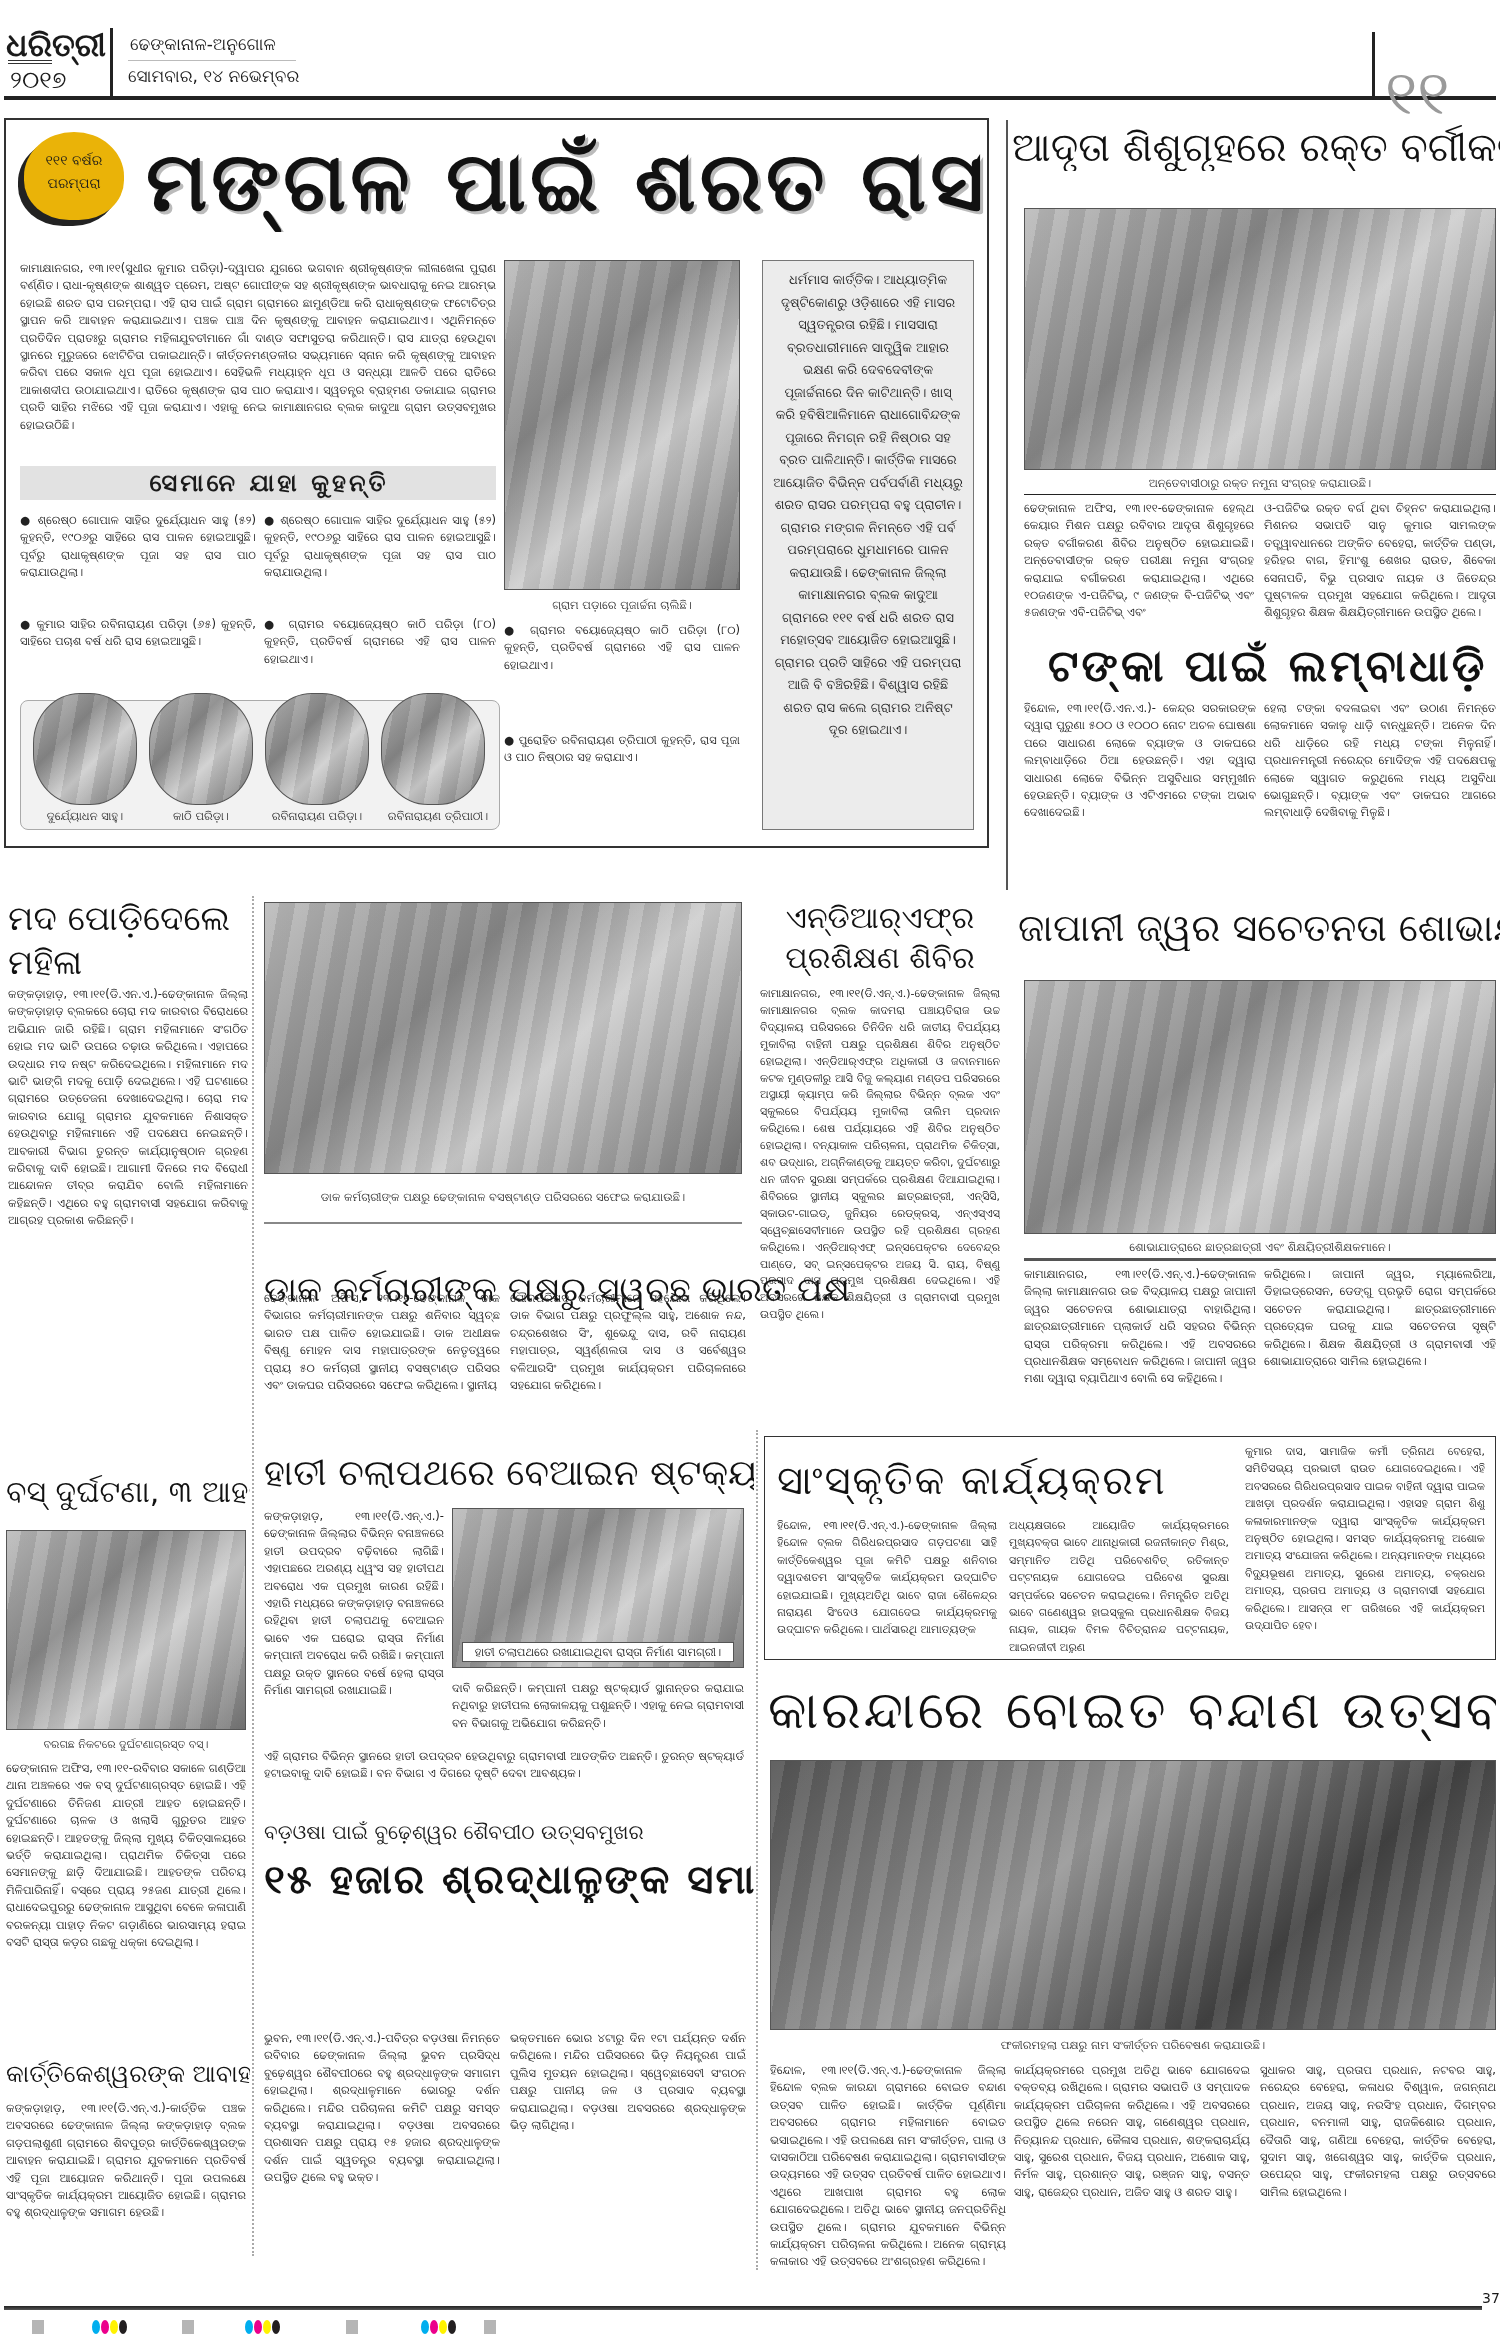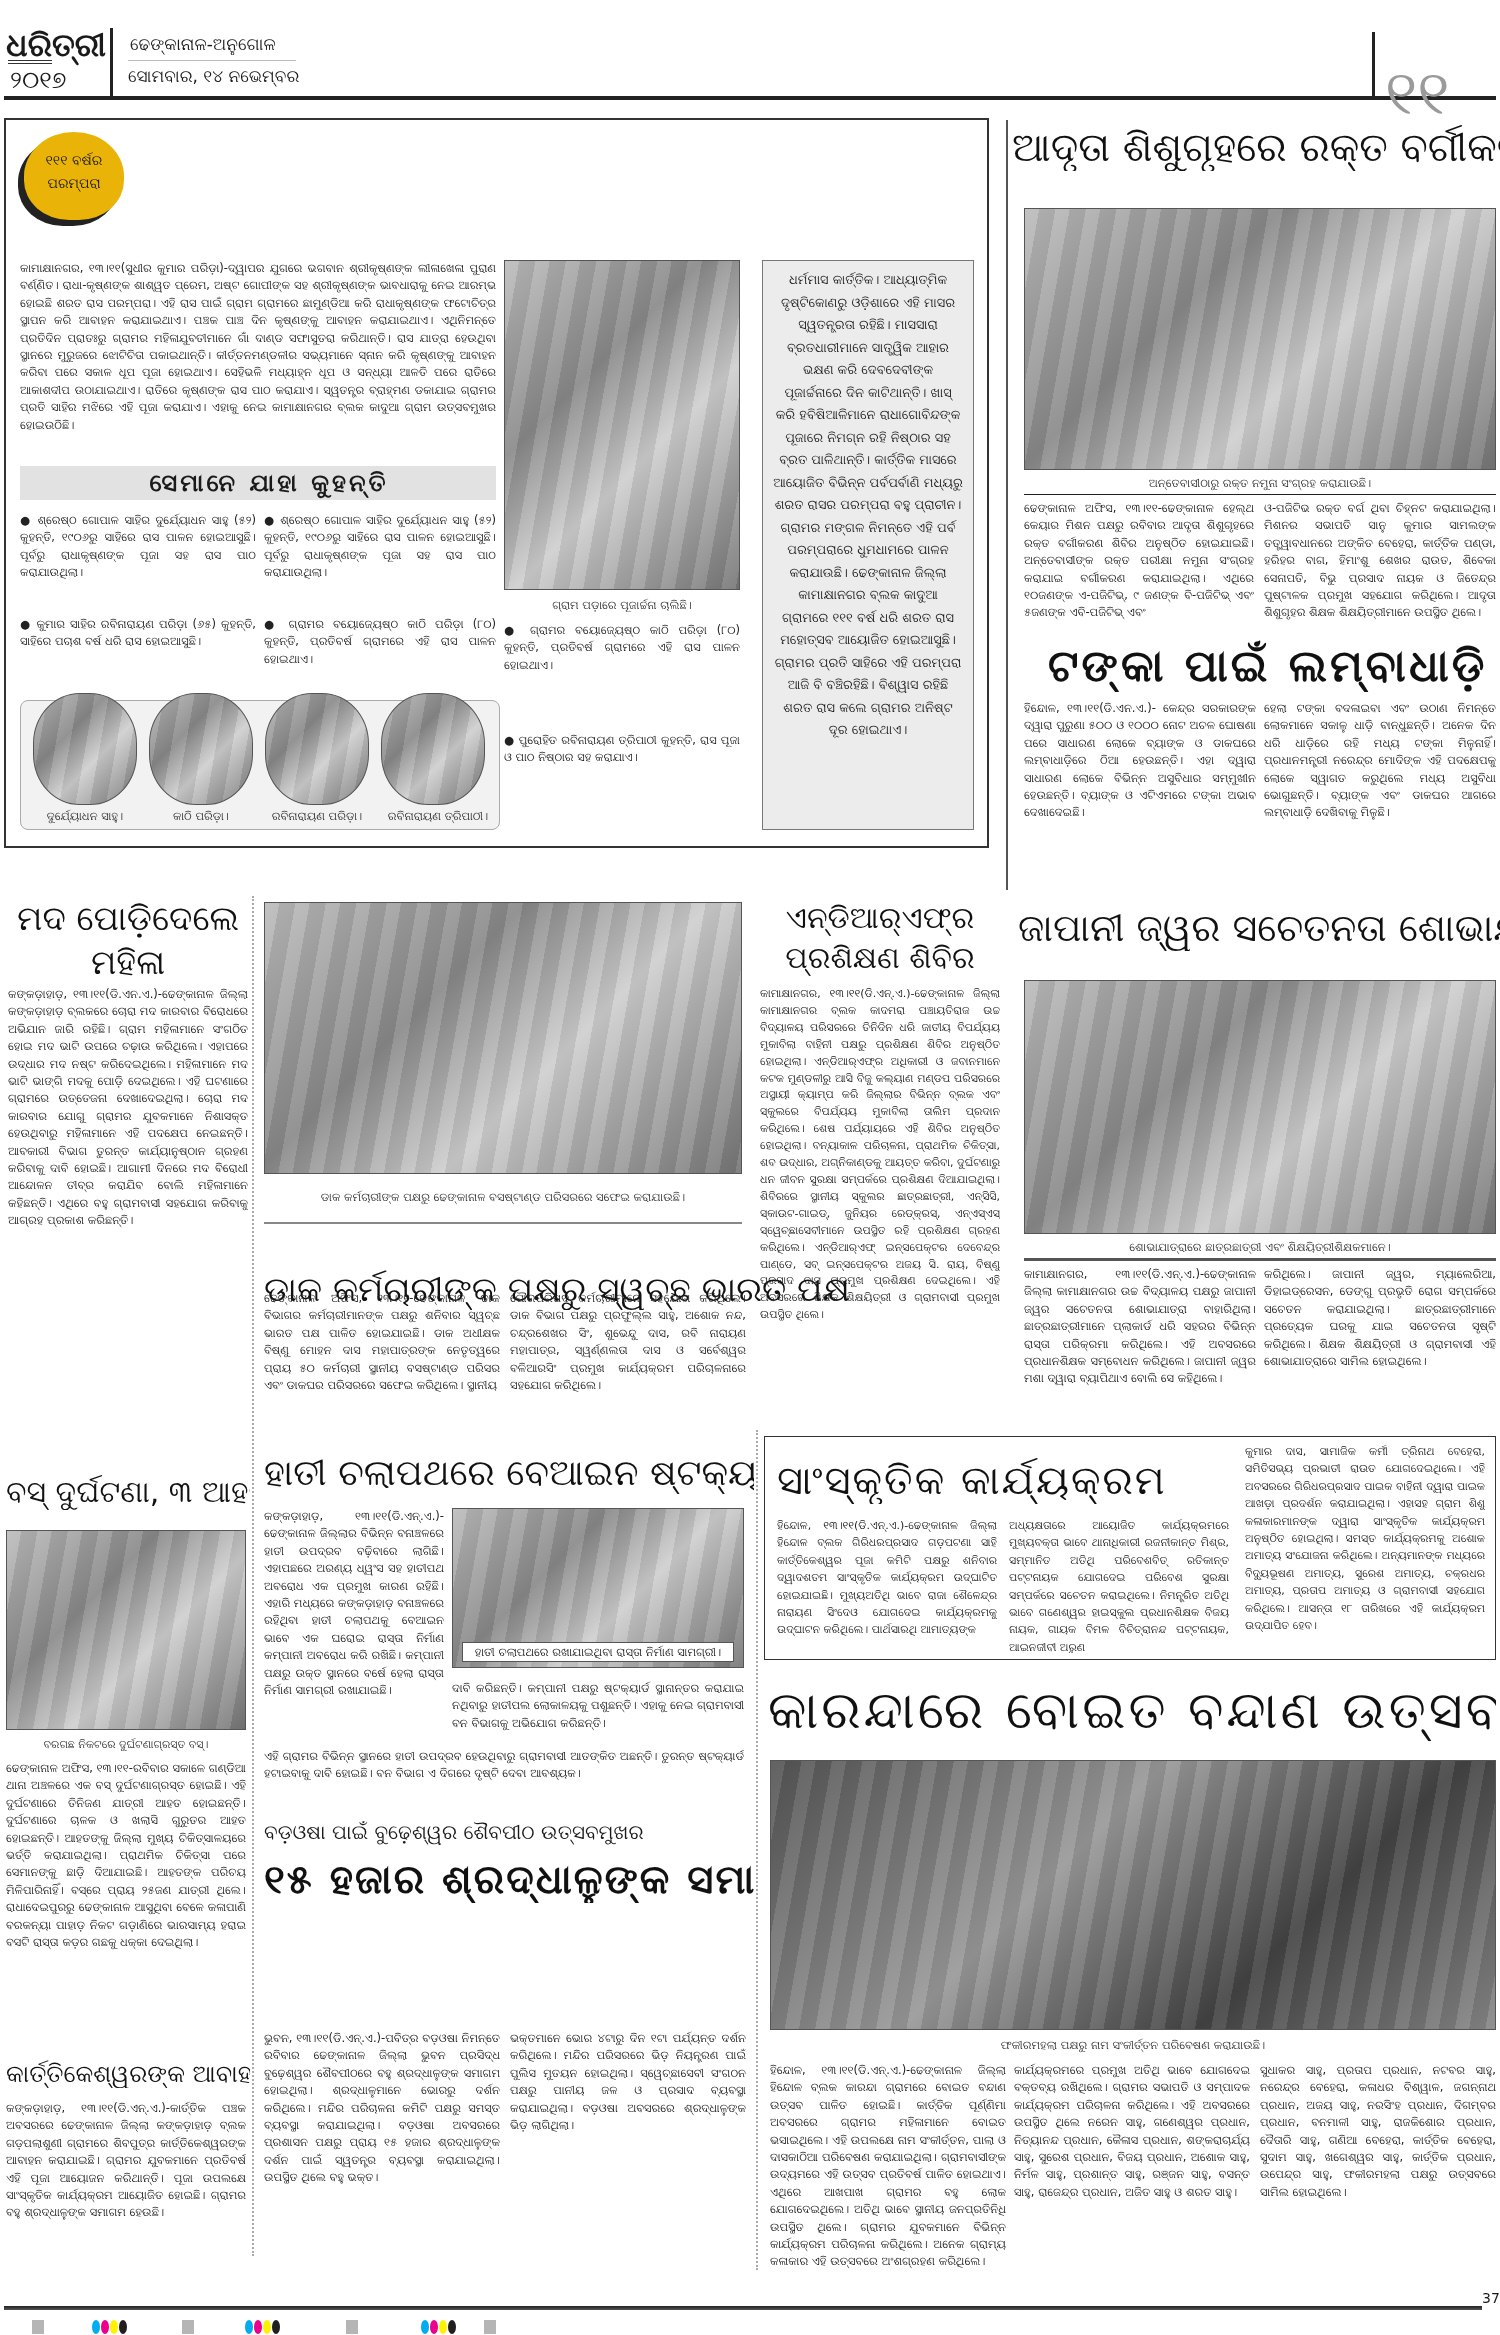--- a/index.html
+++ b/index.html
@@ -29,20 +29,21 @@
   <div class="abs rule" style="left:4px;top:96px;width:1492px;height:4px;"></div>
   <div class="abs" style="left:1372px;top:32px;width:3px;height:66px;background:#222;"></div>
   <div class="abs" style="left:1385px;top:20px;font-size:62px;color:#9a9a9a;font-family:'DejaVu Serif',serif;margin-top:36px;">୧୧</div>
 </div>
 
 <div class="abs box" style="left:4px;top:118px;width:985px;height:730px;">
   <div class="abs" style="left:18px;top:12px;width:100px;height:88px;background:#eab308;border-radius:50% 50% 45% 45%;box-shadow:-6px 6px 0 #222;">
     <div style="text-align:center;font-size:14px;margin-top:20px;">୧୧୧ ବର୍ଷର</div>
     <div style="text-align:center;font-size:14px;margin-top:6px;">ପରମ୍ପରା</div>
   </div>
+  <div class="abs headline" style="left:140px;top:12px;font-size:82px;line-height:100px;letter-spacing:4px;text-shadow:3px 3px 0 #bbb;">ମଙ୍ଗଳ ପାଇଁ ଶରତ ରାସ</div>
 
   <div class="abs body-text" style="left:14px;top:140px;width:476px;height:190px;">କାମାକ୍ଷାନଗର, ୧୩।୧୧(ସୁଧୀର କୁମାର ପରିଡ଼ା)-ଦ୍ୱାପର ଯୁଗରେ ଭଗବାନ ଶ୍ରୀକୃଷ୍ଣଙ୍କ ଲୀଳାଖେଳା ପୁରାଣ ବର୍ଣ୍ଣିତ। ରାଧା-କୃଷ୍ଣଙ୍କ ଶାଶ୍ୱତ ପ୍ରେମ, ଅଷ୍ଟ ଗୋପୀଙ୍କ ସହ ଶ୍ରୀକୃଷ୍ଣଙ୍କ ଭାବଧାରାକୁ ନେଇ ଆରମ୍ଭ ହୋଇଛି ଶରତ ରାସ ପରମ୍ପରା। ଏହି ରାସ ପାଇଁ ଗ୍ରାମ ଗ୍ରାମରେ ଛାମୁଣ୍ଡିଆ କରି ରାଧାକୃଷ୍ଣଙ୍କ ଫଟୋଚିତ୍ର ସ୍ଥାପନ କରି ଆବାହନ କରାଯାଇଥାଏ। ପଞ୍ଚକ ପାଞ୍ଚ ଦିନ କୃଷ୍ଣଙ୍କୁ ଆବାହନ କରାଯାଇଥାଏ। ଏଥିନିମନ୍ତେ ପ୍ରତିଦିନ ପ୍ରାତଃରୁ ଗ୍ରାମର ମହିଳାଯୁବତୀମାନେ ଗାଁ ଦାଣ୍ଡ ସଫାସୁତରା କରିଥାନ୍ତି। ରାସ ଯାତ୍ରା ହେଉଥିବା ସ୍ଥାନରେ ମୁରୁଜରେ ଝୋଟିଚିତା ପକାଇଥାନ୍ତି। କୀର୍ତ୍ତନମଣ୍ଡଳୀର ସଭ୍ୟମାନେ ସ୍ନାନ କରି କୃଷ୍ଣଙ୍କୁ ଆବାହନ କରିବା ପରେ ସକାଳ ଧୂପ ପୂଜା ହୋଇଥାଏ। ସେହିଭଳି ମଧ୍ୟାହ୍ନ ଧୂପ ଓ ସନ୍ଧ୍ୟା ଆଳତି ପରେ ରାତିରେ ଆକାଶଦୀପ ଉଠାଯାଇଥାଏ। ରାତିରେ କୃଷ୍ଣଙ୍କ ରାସ ପାଠ କରାଯାଏ। ସ୍ୱତନ୍ତ୍ର ବ୍ରାହ୍ମଣ ଡକାଯାଇ ଗ୍ରାମର ପ୍ରତି ସାହିର ମଝିରେ ଏହି ପୂଜା କରାଯାଏ। ଏହାକୁ ନେଇ କାମାକ୍ଷାନଗର ବ୍ଲକ କାଦୁଆ ଗ୍ରାମ ଉତ୍ସବମୁଖର ହୋଇଉଠିଛି।</div>
 
   <div class="abs" style="left:14px;top:346px;width:476px;height:34px;background:#e2e2e2;">
     <div style="font-size:24px;font-weight:bold;text-align:center;line-height:34px;letter-spacing:3px;padding-left:22px;">ସେମାନେ ଯାହା କୁହନ୍ତି</div>
   </div>
 
   <div class="abs body-text" style="left:14px;top:392px;width:236px;height:90px;">● ଶ୍ରେଷ୍ଠ ଗୋପାଳ ସାହିର ଦୁର୍ଯ୍ୟୋଧନ ସାହୁ (୫୨) କୁହନ୍ତି, ୧୯୦୬ରୁ ସାହିରେ ରାସ ପାଳନ ହୋଇଆସୁଛି। ପୂର୍ବରୁ ରାଧାକୃଷ୍ଣଙ୍କ ପୂଜା ସହ ରାସ ପାଠ କରାଯାଉଥିଲା।</div>
   <div class="abs body-text" style="left:14px;top:496px;width:236px;height:60px;">● କୁମାର ସାହିର ରବିନାରାୟଣ ପରିଡ଼ା (୬୫) କୁହନ୍ତି, ସାହିରେ ପଚାଶ ବର୍ଷ ଧରି ରାସ ହୋଇଆସୁଛି।</div>
   <div class="abs body-text" style="left:258px;top:496px;width:232px;height:60px;">● ଗ୍ରାମର ବୟୋଜ୍ୟେଷ୍ଠ କାଠି ପରିଡ଼ା (୮୦) କୁହନ୍ତି, ପ୍ରତିବର୍ଷ ଗ୍ରାମରେ ଏହି ରାସ ପାଳନ ହୋଇଥାଏ।</div>
@@ -86,21 +87,21 @@
 <div class="abs caption" style="left:1024px;top:476px;width:472px;">ଅନ୍ତେବାସୀଠାରୁ ରକ୍ତ ନମୁନା ସଂଗ୍ରହ କରାଯାଉଛି।</div>
 <div class="abs rule" style="left:1024px;top:494px;width:472px;height:1px;"></div>
 <div class="abs body-text" style="left:1024px;top:500px;width:230px;height:128px;">ଢେଙ୍କାନାଳ ଅଫିସ, ୧୩।୧୧-ଢେଙ୍କାନାଳ ହେଲ୍ଥ କେୟାର ମିଶନ ପକ୍ଷରୁ ରବିବାର ଆଦୃତା ଶିଶୁଗୃହରେ ରକ୍ତ ବର୍ଗୀକରଣ ଶିବିର ଅନୁଷ୍ଠିତ ହୋଇଯାଇଛି। ଅନ୍ତେବାସୀଙ୍କ ରକ୍ତ ପରୀକ୍ଷା ନମୁନା ସଂଗ୍ରହ କରାଯାଇ ବର୍ଗୀକରଣ କରାଯାଇଥିଲା। ଏଥିରେ ୧୦ଜଣଙ୍କ ଏ-ପଜିଟିଭ୍, ୯ ଜଣଙ୍କ ବି-ପଜିଟିଭ୍ ଏବଂ ୫ଜଣଙ୍କ ଏବି-ପଜିଟିଭ୍ ଏବଂ</div>
 <div class="abs body-text" style="left:1264px;top:500px;width:232px;height:128px;">ଓ-ପଜିଟିଭ ରକ୍ତ ବର୍ଗ ଥିବା ଚିହ୍ନଟ କରାଯାଇଥିଲା। ମିଶନର ସଭାପତି ସାନୁ କୁମାର ସାମଲଙ୍କ ତତ୍ତ୍ୱାବଧାନରେ ଅଙ୍କିତ ବେହେରା, କାର୍ତ୍ତିକ ପଣ୍ଡା, ହରିହର ବାଗ, ହିମାଂଶୁ ଶେଖର ରାଉତ, ଶିବେକା ସେନାପତି, ବିଭୁ ପ୍ରସାଦ ନାୟକ ଓ ଜିତେନ୍ଦ୍ର ପୁଷ୍ଟାଳକ ପ୍ରମୁଖ ସହଯୋଗ କରିଥିଲେ। ଆଦୃତା ଶିଶୁଗୃହର ଶିକ୍ଷକ ଶିକ୍ଷୟିତ୍ରୀମାନେ ଉପସ୍ଥିତ ଥିଲେ।</div>
 
 <div class="abs headline" style="left:1048px;top:640px;font-size:44px;letter-spacing:3px;">ଟଙ୍କା ପାଇଁ ଲମ୍ବାଧାଡ଼ି</div>
 <div class="abs body-text" style="left:1024px;top:700px;width:232px;height:176px;">ହିନ୍ଦୋଳ, ୧୩।୧୧(ଡି.ଏନ.ଏ.)- କେନ୍ଦ୍ର ସରକାରଙ୍କ ଦ୍ୱାରା ପୁରୁଣା ୫୦୦ ଓ ୧୦୦୦ ନୋଟ ଅଚଳ ଘୋଷଣା ପରେ ସାଧାରଣ ଲୋକେ ବ୍ୟାଙ୍କ ଓ ଡାକଘରେ ଲମ୍ବାଧାଡ଼ିରେ ଠିଆ ହେଉଛନ୍ତି। ଏହା ଦ୍ୱାରା ସାଧାରଣ ଲୋକେ ବିଭିନ୍ନ ଅସୁବିଧାର ସମ୍ମୁଖୀନ ହେଉଛନ୍ତି। ବ୍ୟାଙ୍କ ଓ ଏଟିଏମରେ ଟଙ୍କା ଅଭାବ ଦେଖାଦେଇଛି।</div>
 <div class="abs body-text" style="left:1264px;top:700px;width:232px;height:176px;">ହେଲା ଟଙ୍କା ବଦଳାଇବା ଏବଂ ଉଠାଣ ନିମନ୍ତେ ଲୋକମାନେ ସକାଳୁ ଧାଡ଼ି ବାନ୍ଧୁଛନ୍ତି। ଅନେକ ଦିନ ଧରି ଧାଡ଼ିରେ ରହି ମଧ୍ୟ ଟଙ୍କା ମିଳୁନାହିଁ। ପ୍ରଧାନମନ୍ତ୍ରୀ ନରେନ୍ଦ୍ର ମୋଦିଙ୍କ ଏହି ପଦକ୍ଷେପକୁ ଲୋକେ ସ୍ୱାଗତ କରୁଥିଲେ ମଧ୍ୟ ଅସୁବିଧା ଭୋଗୁଛନ୍ତି। ବ୍ୟାଙ୍କ ଏବଂ ଡାକଘର ଆଗରେ ଲମ୍ବାଧାଡ଼ି ଦେଖିବାକୁ ମିଳୁଛି।</div>
 <div class="abs" style="left:1006px;top:120px;width:2px;height:770px;background:#555;"></div>
 
-<div class="abs headline light" style="left:8px;top:896px;width:240px;font-size:34px;line-height:44px;white-space:normal;text-align:center;">ମଦ ପୋଡ଼ିଦେଲେ ମହିଳା</div>
+<div class="abs headline light" style="left:8px;top:896px;width:240px;font-size:34px;line-height:44px;white-space:normal;text-align:left;">ମଦ ପୋଡ଼ିଦେଲେ ମହିଳା</div>
 <div class="abs body-text" style="left:8px;top:986px;width:240px;height:450px;">କଙ୍କଡ଼ାହାଡ଼, ୧୩।୧୧(ଡି.ଏନ.ଏ.)-ଢେଙ୍କାନାଳ ଜିଲ୍ଲା କଙ୍କଡ଼ାହାଡ଼ ବ୍ଲକରେ ଚୋରା ମଦ କାରବାର ବିରୋଧରେ ଅଭିଯାନ ଜାରି ରହିଛି। ଗ୍ରାମ ମହିଳାମାନେ ସଂଗଠିତ ହୋଇ ମଦ ଭାଟି ଉପରେ ଚଢ଼ାଉ କରିଥିଲେ। ଏହାପରେ ଉଦ୍ଧାର ମଦ ନଷ୍ଟ କରିଦେଇଥିଲେ। ମହିଳାମାନେ ମଦ ଭାଟି ଭାଙ୍ଗି ମଦକୁ ପୋଡ଼ି ଦେଇଥିଲେ। ଏହି ଘଟଣାରେ ଗ୍ରାମରେ ଉତ୍ତେଜନା ଦେଖାଦେଇଥିଲା। ଚୋରା ମଦ କାରବାର ଯୋଗୁ ଗ୍ରାମର ଯୁବକମାନେ ନିଶାସକ୍ତ ହେଉଥିବାରୁ ମହିଳାମାନେ ଏହି ପଦକ୍ଷେପ ନେଇଛନ୍ତି। ଆବକାରୀ ବିଭାଗ ତୁରନ୍ତ କାର୍ଯ୍ୟାନୁଷ୍ଠାନ ଗ୍ରହଣ କରିବାକୁ ଦାବି ହୋଇଛି। ଆଗାମୀ ଦିନରେ ମଦ ବିରୋଧୀ ଆନ୍ଦୋଳନ ତୀବ୍ର କରାଯିବ ବୋଲି ମହିଳାମାନେ କହିଛନ୍ତି। ଏଥିରେ ବହୁ ଗ୍ରାମବାସୀ ସହଯୋଗ କରିବାକୁ ଆଗ୍ରହ ପ୍ରକାଶ କରିଛନ୍ତି।</div>
 <div class="abs vrule-wavy" style="left:252px;top:896px;height:1360px;"></div>
 
 <div class="abs photo" style="left:264px;top:902px;width:478px;height:272px;">
     <div class="inner"></div>
   </div>
 <div class="abs caption" style="left:264px;top:1190px;width:478px;">ଡାକ କର୍ମଚାରୀଙ୍କ ପକ୍ଷରୁ ଢେଙ୍କାନାଳ ବସଷ୍ଟାଣ୍ଡ ପରିସରରେ ସଫେଇ କରାଯାଉଛି।</div>
 <div class="abs rule" style="left:264px;top:1222px;width:478px;height:2px;background:#888;"></div>
 <div class="abs headline light" style="left:264px;top:1232px;width:740px;font-size:34px;margin-top:37px;">ଡାକ କର୍ମଚାରୀଙ୍କ ପକ୍ଷରୁ ସ୍ୱଚ୍ଛ ଭାରତ ପକ୍ଷ</div>
 <div class="abs body-text" style="left:264px;top:1290px;width:236px;height:152px;">ଢେଙ୍କାନାଳ ଅଫିସ, ୧୩।୧୧-ଢେଙ୍କାନାଳ ଡାକ ବିଭାଗର କର୍ମଚାରୀମାନଙ୍କ ପକ୍ଷରୁ ଶନିବାର ସ୍ୱଚ୍ଛ ଭାରତ ପକ୍ଷ ପାଳିତ ହୋଇଯାଇଛି। ଡାକ ଅଧୀକ୍ଷକ ବିଷ୍ଣୁ ମୋହନ ଦାସ ମହାପାତ୍ରଙ୍କ ନେତୃତ୍ୱରେ ପ୍ରାୟ ୫୦ କର୍ମଚାରୀ ସ୍ଥାନୀୟ ବସଷ୍ଟାଣ୍ଡ ପରିସର ଏବଂ ଡାକଘର ପରିସରରେ ସଫେଇ କରିଥିଲେ। ସ୍ଥାନୀୟ</div>

